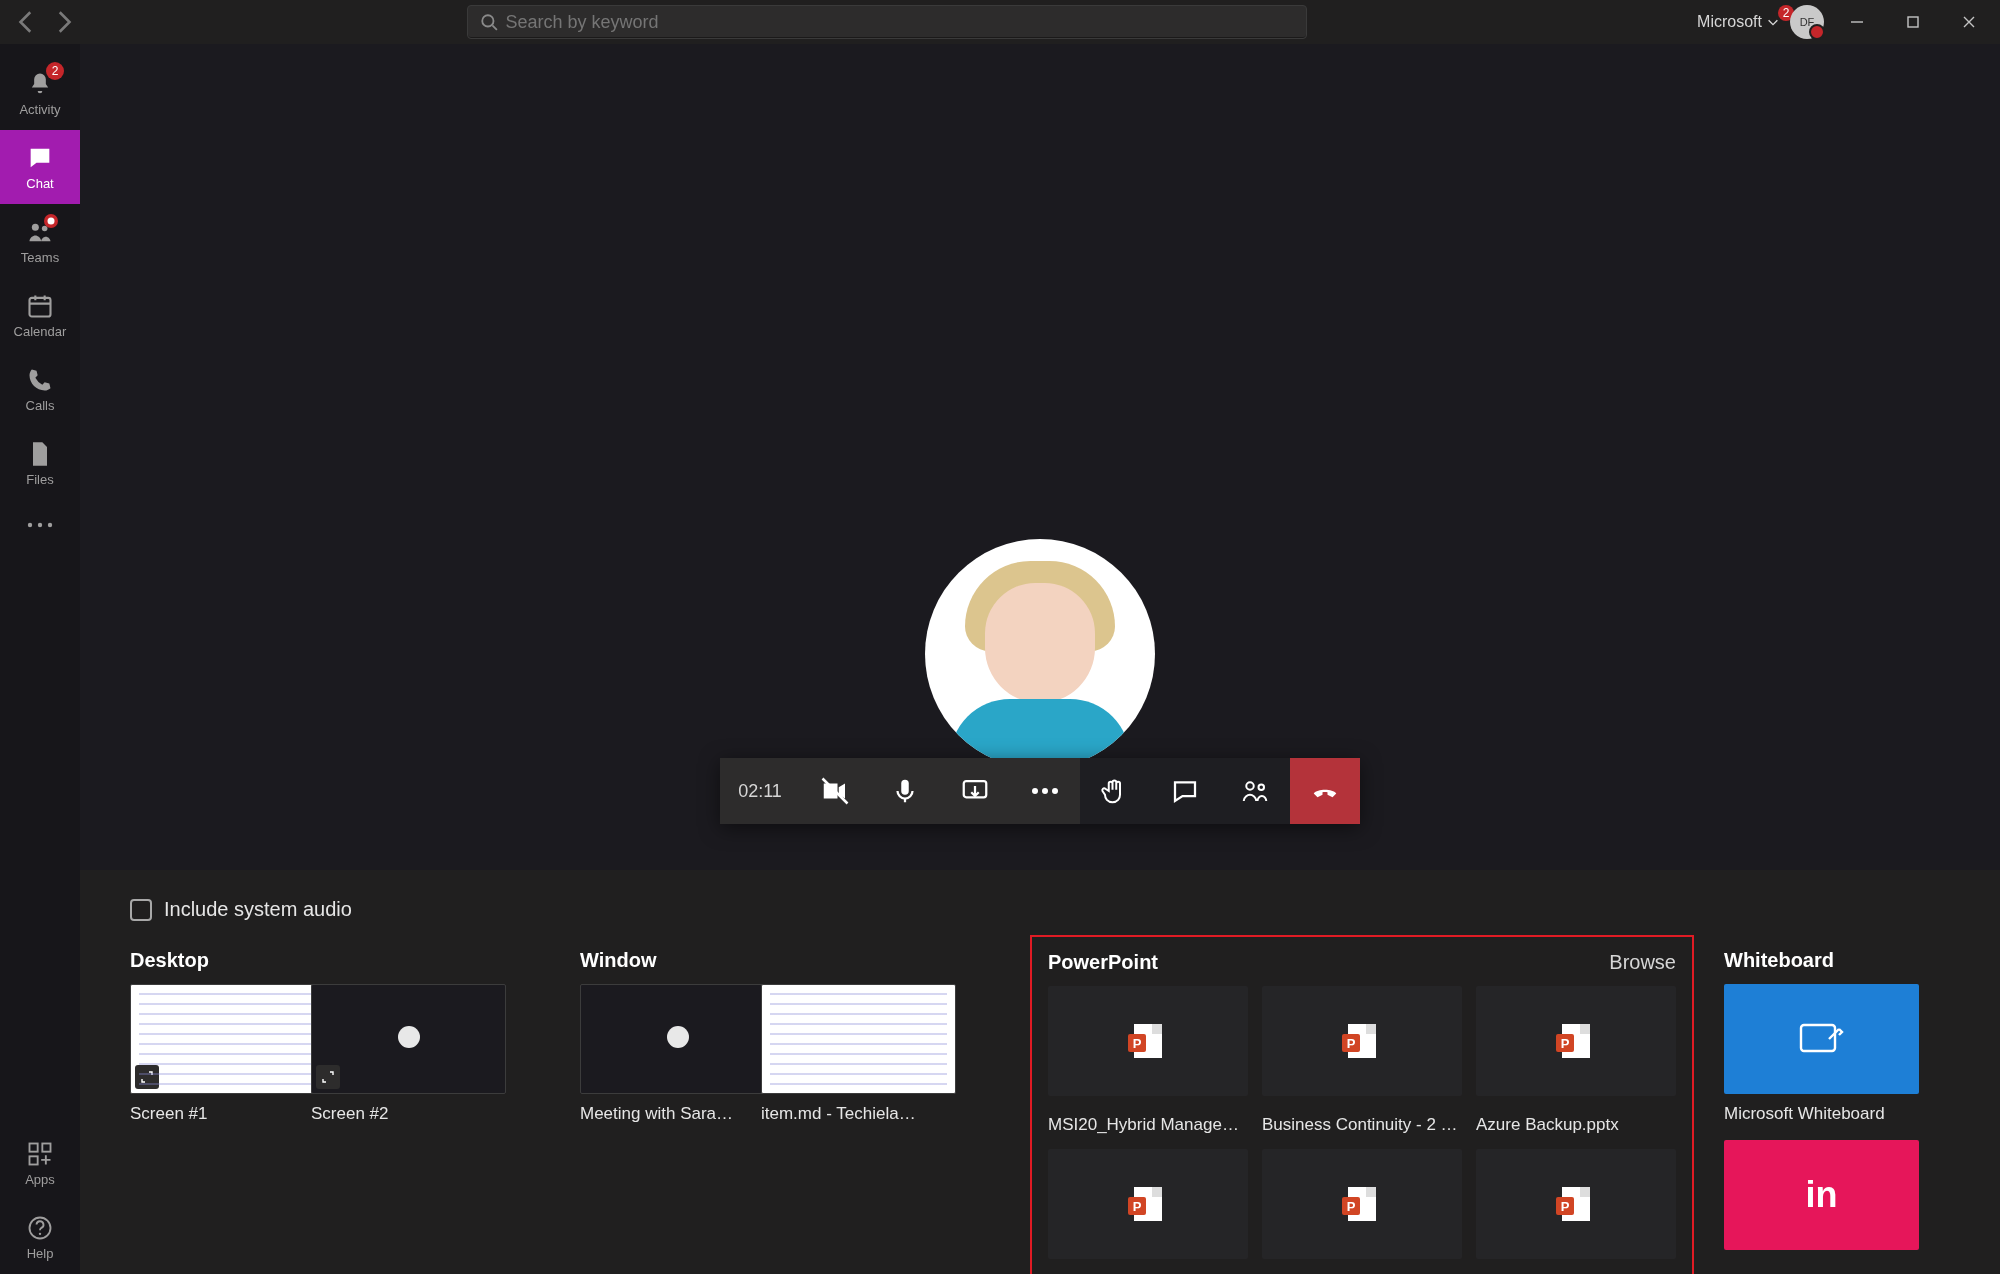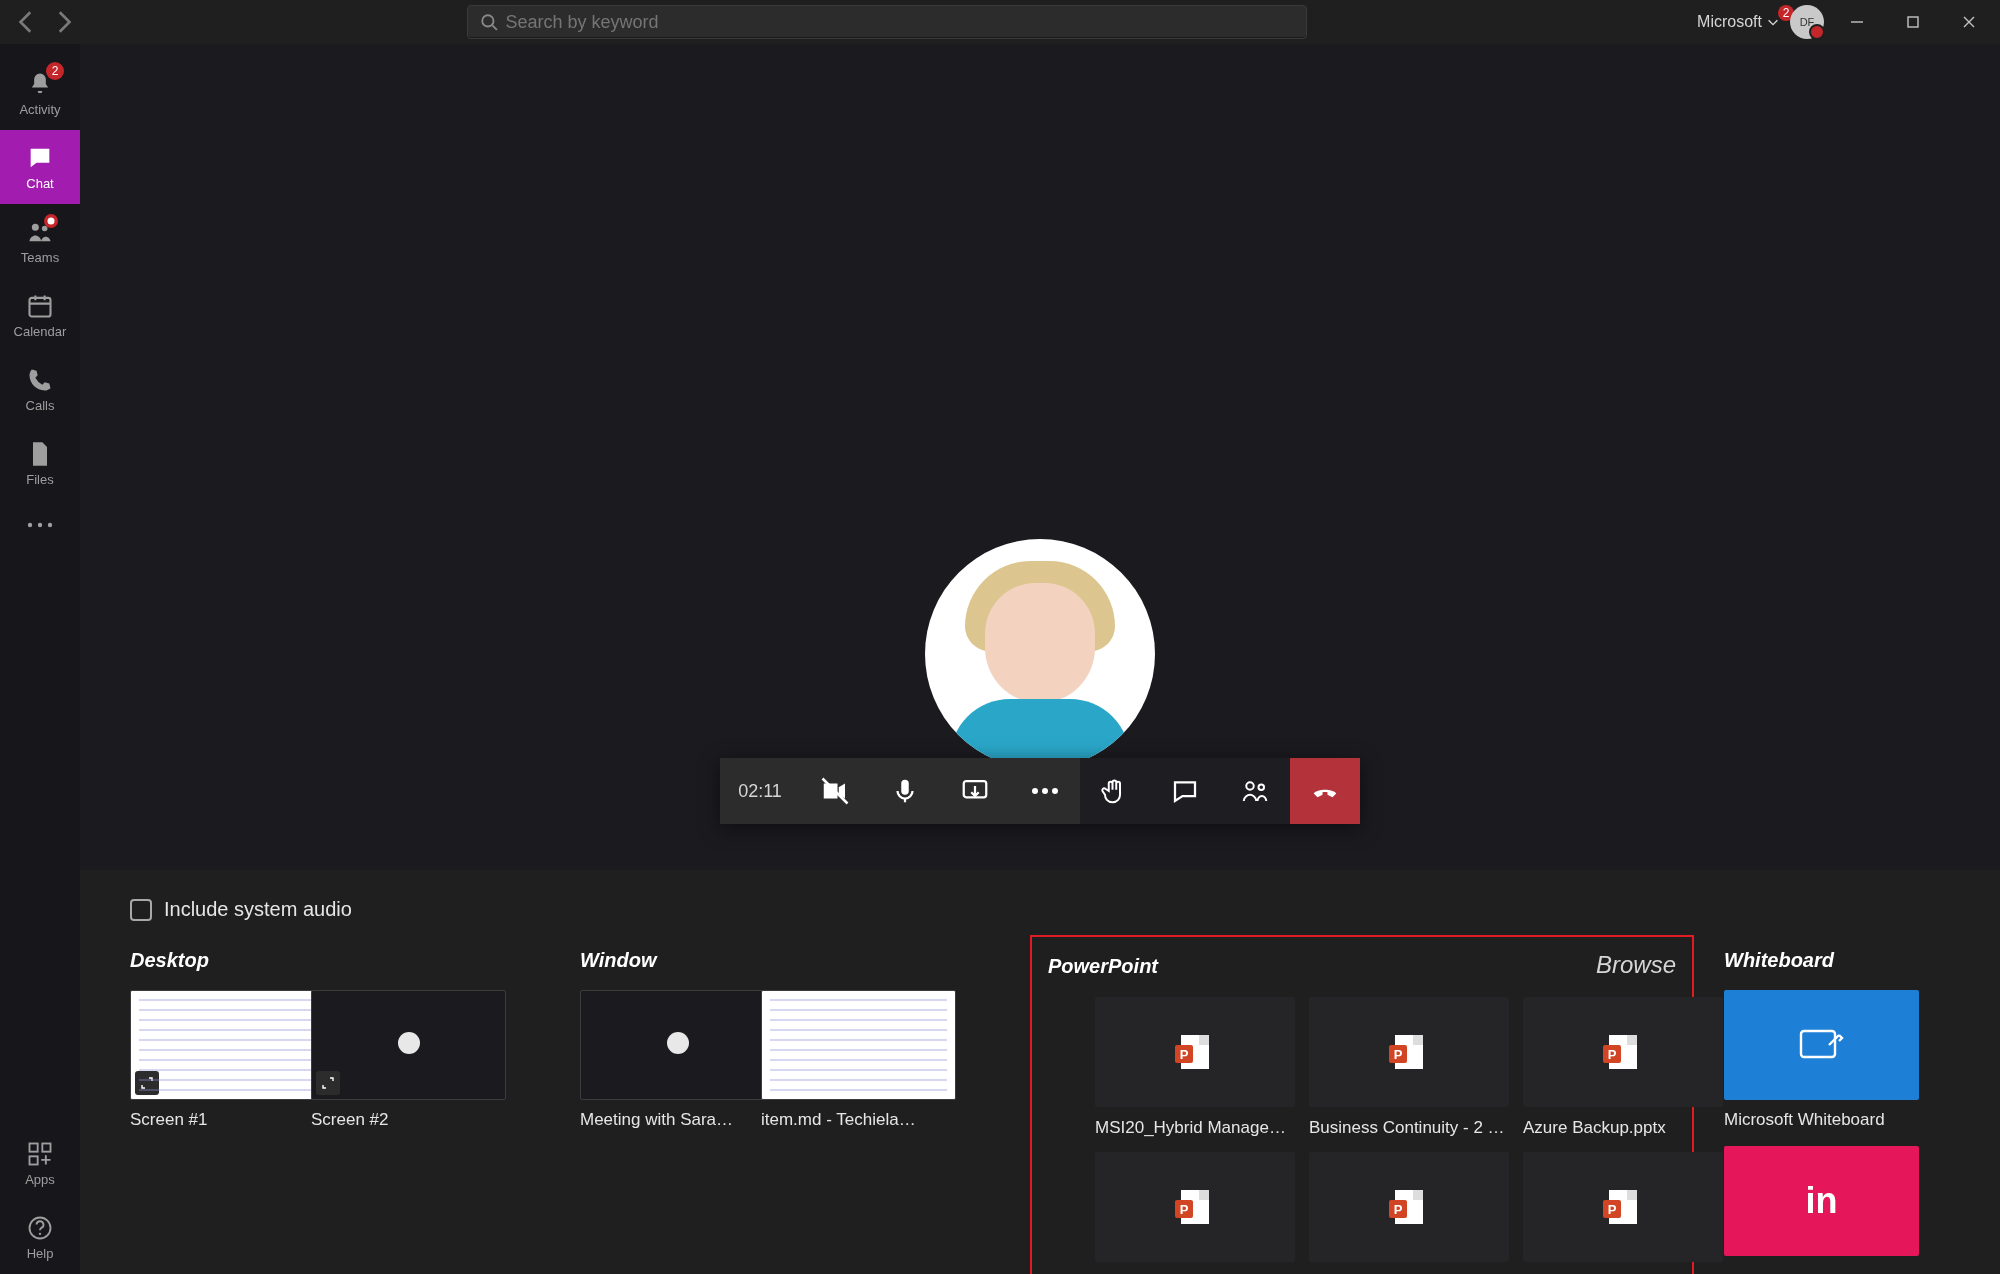--- a/index.html
+++ b/index.html
@@ -45,37 +45,37 @@
   .callbar .cseg.hangup { background: #B4333A; }
   .callbar .cseg svg { width: 30px; height: 30px; }
 
   
   .tray { flex: 1; background: #201F1F; padding: 28px 50px 0 50px; overflow: hidden; }
   .tray .audiorow { display: flex; align-items: center; gap: 12px; margin-bottom: 28px; color: #e6e6e6; font-size: 20px; }
   .tray .checkbox { width: 22px; height: 22px; border: 2px solid #a8a8a8; border-radius: 4px; cursor:pointer; }
 
   .sections { display: flex; gap: 30px; }
   .sec { display: flex; flex-direction: column; }
-  .sec h3 { color: #fff; font-weight: 600; font-size: 20px; margin-bottom: 18px; display:flex; justify-content:space-between; align-items:baseline;font-style:italic; }
-  .sec h3 .browse { font-weight: 400; font-size: 24px; color: #d6d6d6; cursor:pointer; }
+  .sec h3 { color: #fff; font-weight: 600; font-size: 20px; margin-bottom: 12px; display:flex; justify-content:space-between; align-items:baseline; }
+  .sec h3 .browse { font-weight: 400; font-size: 20px; color: #d6d6d6; cursor:pointer; }
   .sec .grid { display: flex; gap: 20px; }
   .thumb { width: 161px; display: flex; flex-direction: column; gap: 10px; cursor:pointer; }
   .thumb .img { width: 195px; height: 110px; background: #2f2f2f; border: 1px solid #3c3c3c; border-radius: 2px; position: relative; overflow:hidden; }
   .thumb .img.screen { background: #fff; }
   .thumb .img.screen::after { content:""; position:absolute; inset:8px; background: repeating-linear-gradient(#8a8cd8 0 2px, transparent 2px 10px); opacity:.35; }
   .thumb .img.dark { background: #1b1a1f; }
   .thumb .img.dark::after { content:""; position:absolute; left:50%; top:38%; transform:translateX(-50%); width:22px; height:22px; border-radius:50%; background:#e8e8e8; }
   .thumb .img .expand { position:absolute; bottom:4px; left:4px; width:24px; height:24px; background:#2d2c2c; border-radius:3px; display:flex; align-items:center; justify-content:center; color:#fff; }
   .thumb .label { font-size: 17px; color: #e6e6e6; white-space: nowrap; overflow: hidden; text-overflow: ellipsis; }
 
   
   .sec.ppt { border: 2px solid #e01b24; padding: 12px 16px 16px 16px; margin-top: -14px; }
   .sec.ppt h3 { margin-top: 2px; }
   .sec.ppt .pgrid { display: grid; grid-template-columns: repeat(3, 200px); gap: 14px 14px; }
-  .ptile { width: 200px; display:flex; flex-direction:column; gap:11px; cursor:pointer;margin-left:47px; }
+  .ptile { width: 200px; display:flex; flex-direction:column; gap:19px; cursor:pointer; }
   .ptile .pimg { width: 200px; height: 110px; background: #252527; border-radius: 2px; display:flex; align-items:center; justify-content:center; }
   .ptile .pimg .picon { width: 28px; height: 34px; background:#fff; position:relative; }
   .ptile .pimg .picon::before { content:""; position:absolute; top:0; right:0; width:10px; height:10px; background:#ddd; }
   .ptile .pimg .picon::after { content:"P"; position:absolute; left:-6px; top:10px; width:18px; height:18px; background:#d14524; color:#fff; font-size:13px; font-weight:700; display:flex; align-items:center; justify-content:center; border-radius:2px; }
   .ptile .label { font-size: 17px; color: #e6e6e6; white-space: nowrap; overflow: hidden; text-overflow: ellipsis; }
 
   
   .sec.wb .wgrid { display: flex; flex-direction: column; gap: 16px; }
   .wtile { width: 195px; cursor:pointer; display:flex; flex-direction:column; gap:10px; }
   .wtile .wimg { width: 195px; height: 110px; display:flex; align-items:center; justify-content:center; border-radius:2px; }

